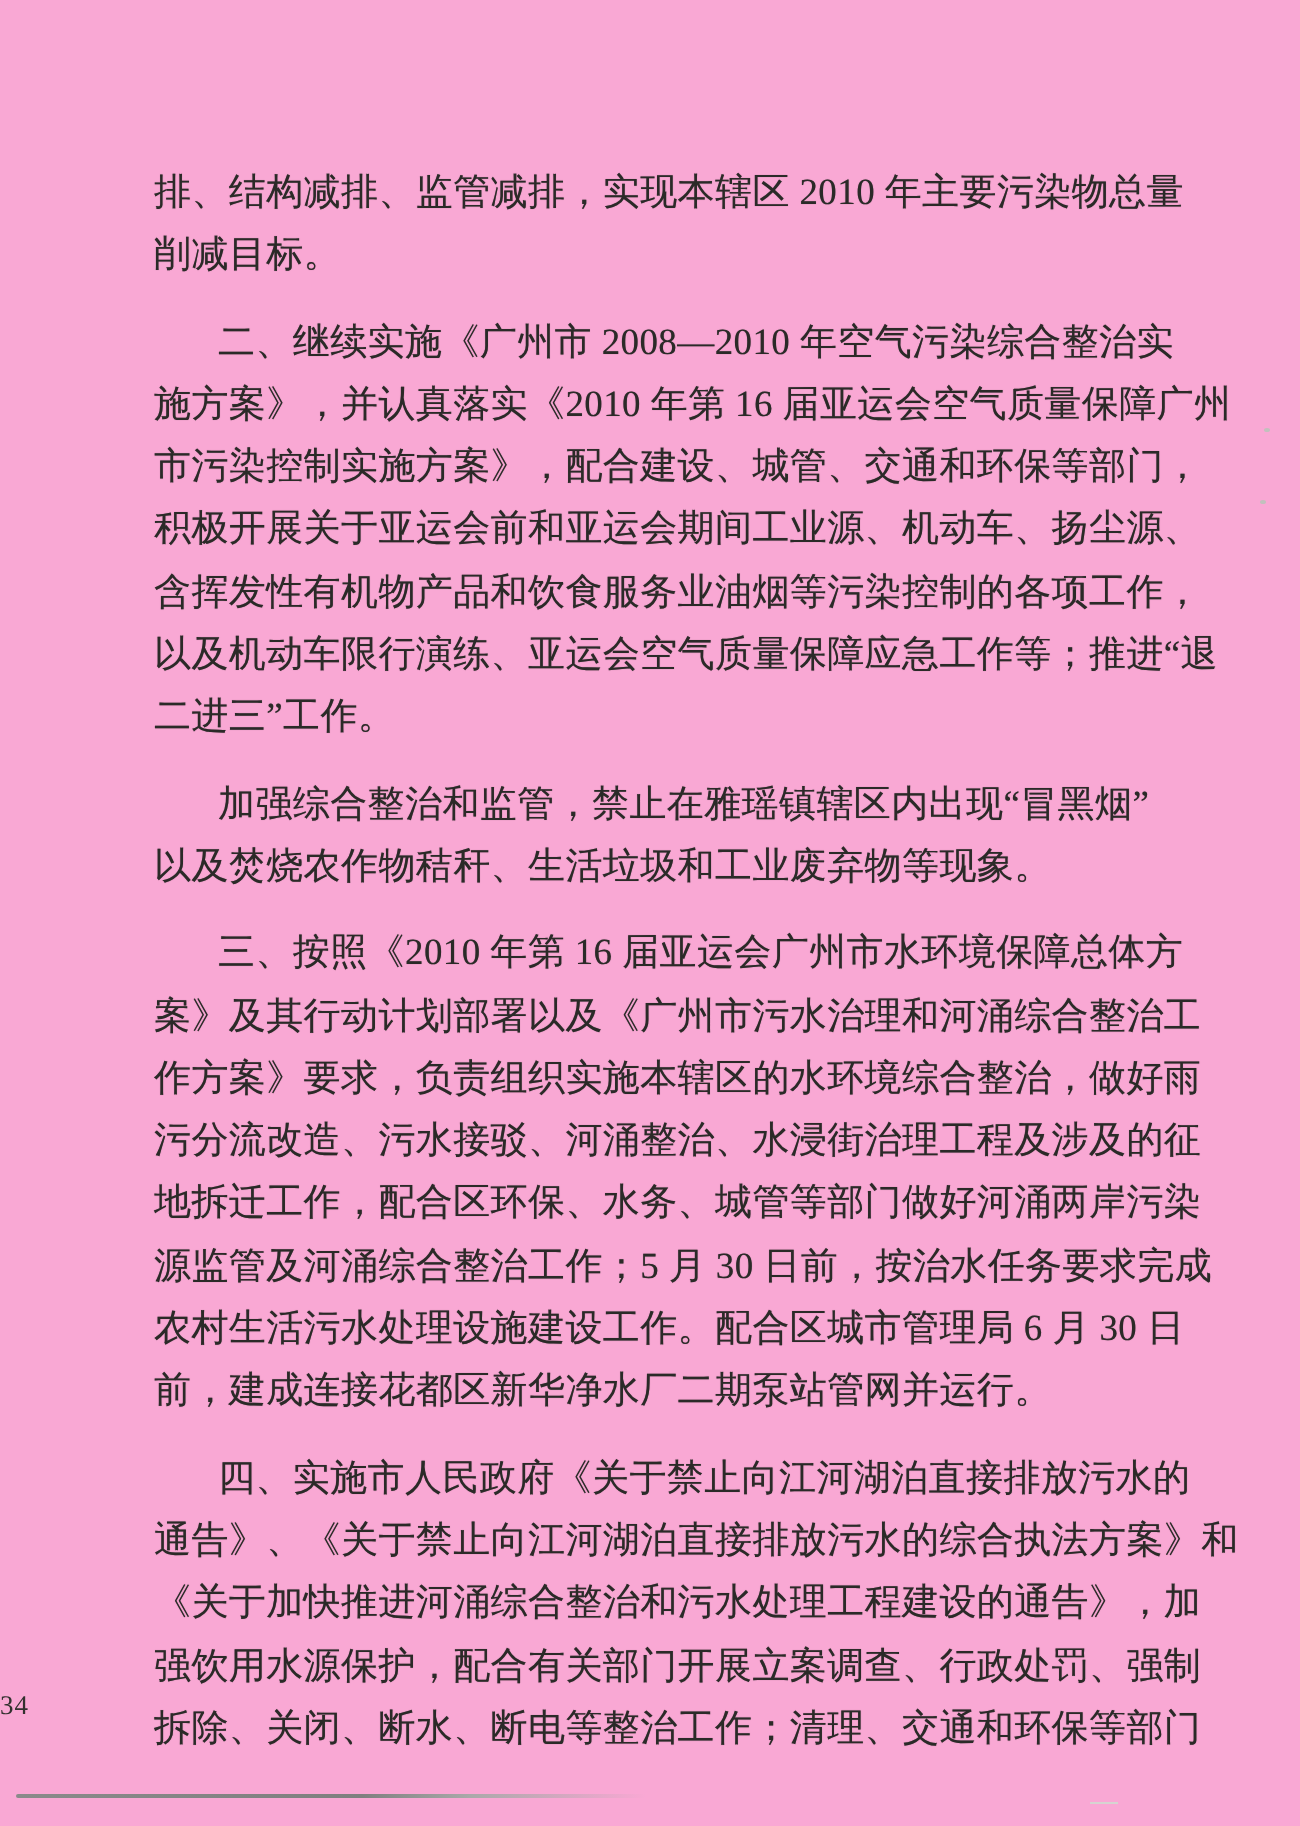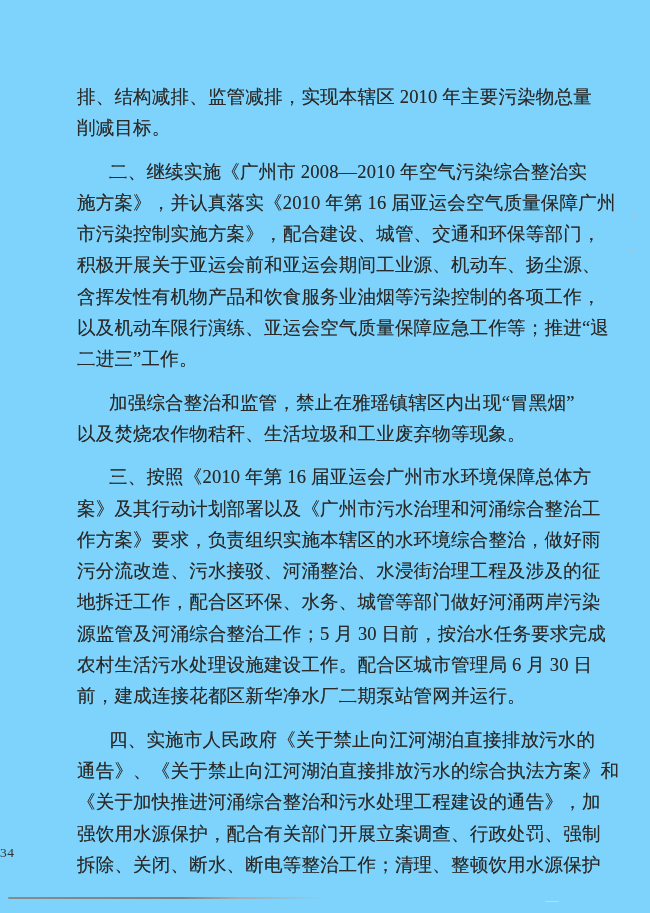--- a/index.html
+++ b/index.html
@@ -4,21 +4,21 @@
 <style>
   html, body {
     margin: 0;
     padding: 0;
     background: #ffffff;
   }
   .page {
     position: relative;
     width: 650px;
     height: 913px;
-    background: #7dd3fc;
+    background: #f9a8d4;
     overflow: hidden;
     font-family: "Liberation Serif", "DejaVu Serif", serif;
   }
   .doc-body {
     position: absolute;
     left: 77px;
     top: 82px;
     width: 510px;
     color: #2b2a28;
   }
@@ -92,21 +92,21 @@
         <div class="line">地拆迁工作，配合区环保、水务、城管等部门做好河涌两岸污染</div>
         <div class="line">源监管及河涌综合整治工作；5 月 30 日前，按治水任务要求完成</div>
         <div class="line">农村生活污水处理设施建设工作。配合区城市管理局 6 月 30 日</div>
         <div class="line">前，建成连接花都区新华净水厂二期泵站管网并运行。</div>
       </div>
       <div class="paragraph">
         <div class="line indent">四、实施市人民政府《关于禁止向江河湖泊直接排放污水的</div>
         <div class="line">通告》、《关于禁止向江河湖泊直接排放污水的综合执法方案》和</div>
         <div class="line">《关于加快推进河涌综合整治和污水处理工程建设的通告》，加</div>
         <div class="line">强饮用水源保护，配合有关部门开展立案调查、行政处罚、强制</div>
-        <div class="line">拆除、关闭、断水、断电等整治工作；清理、整顿饮用水源保护</div>
+        <div class="line">拆除、关闭、断水、断电等整治工作；清理、交通和环保等部门</div>
       </div>
     </div>
   <div class="page-number">34</div>
   <div class="scan-line-bottom"></div>
   <div class="scan-speck speck-1"></div>
   <div class="scan-speck speck-2"></div>
   <div class="scan-speck speck-3"></div>
 </div>
 
 </body></html>

